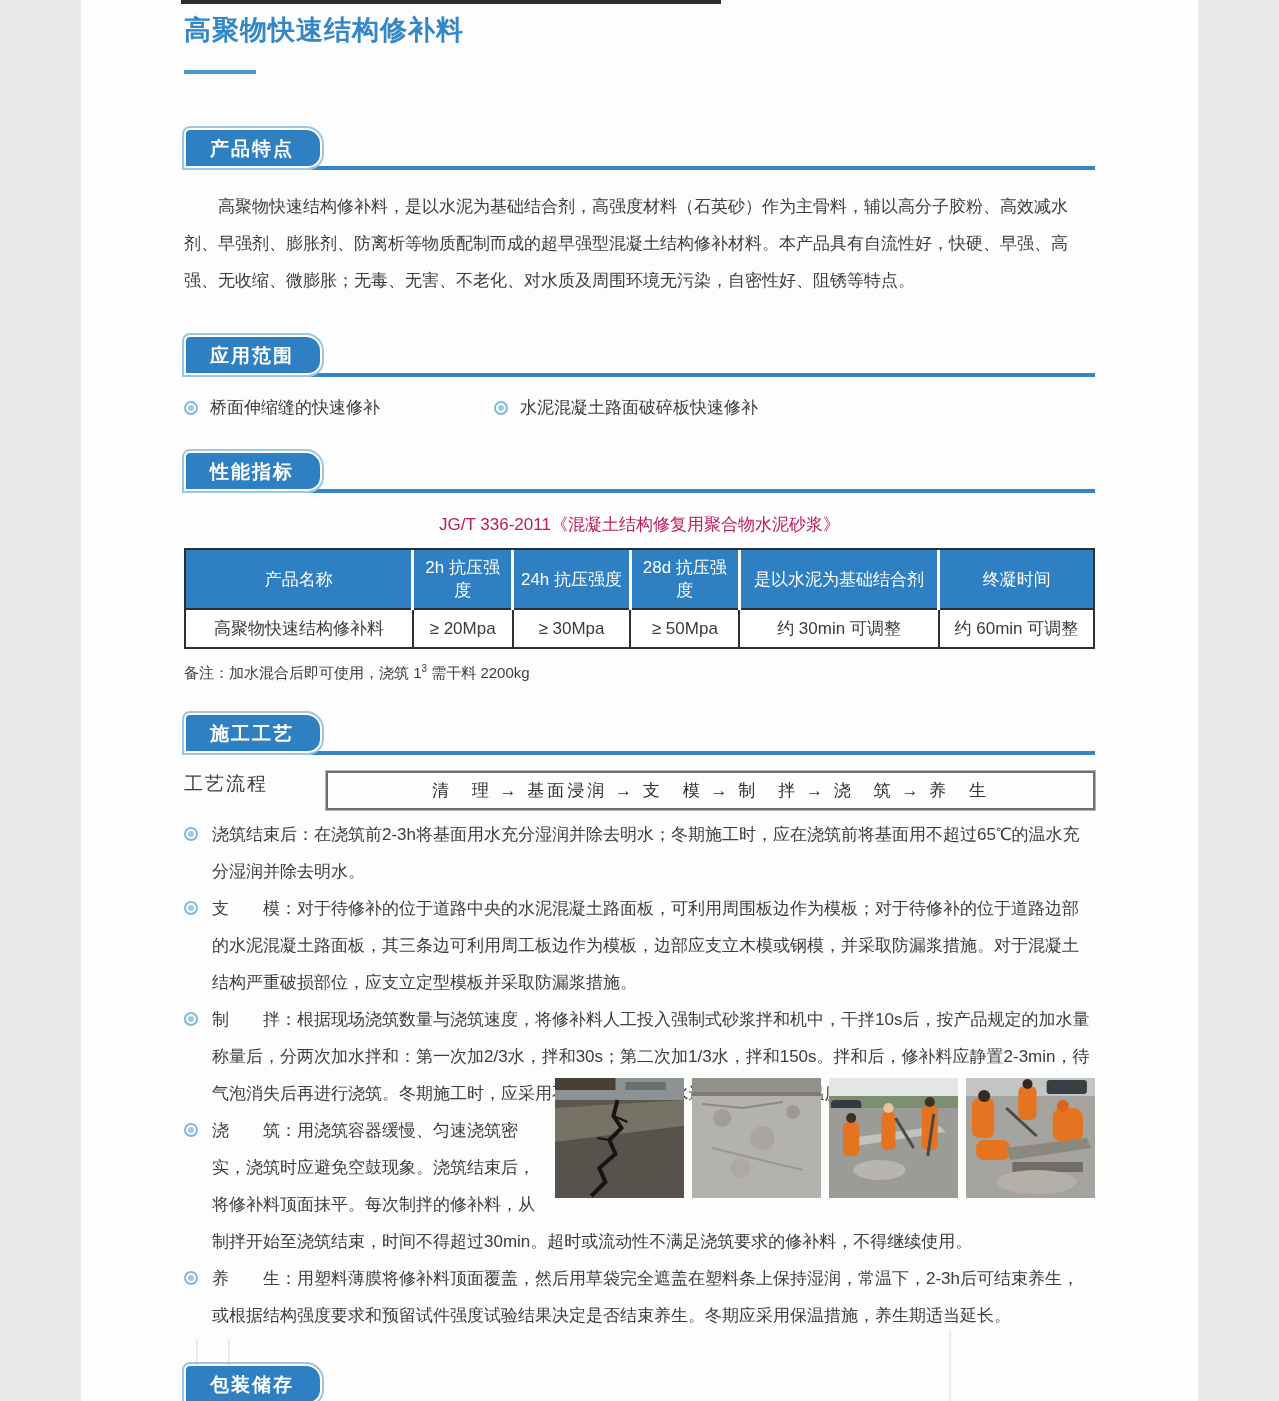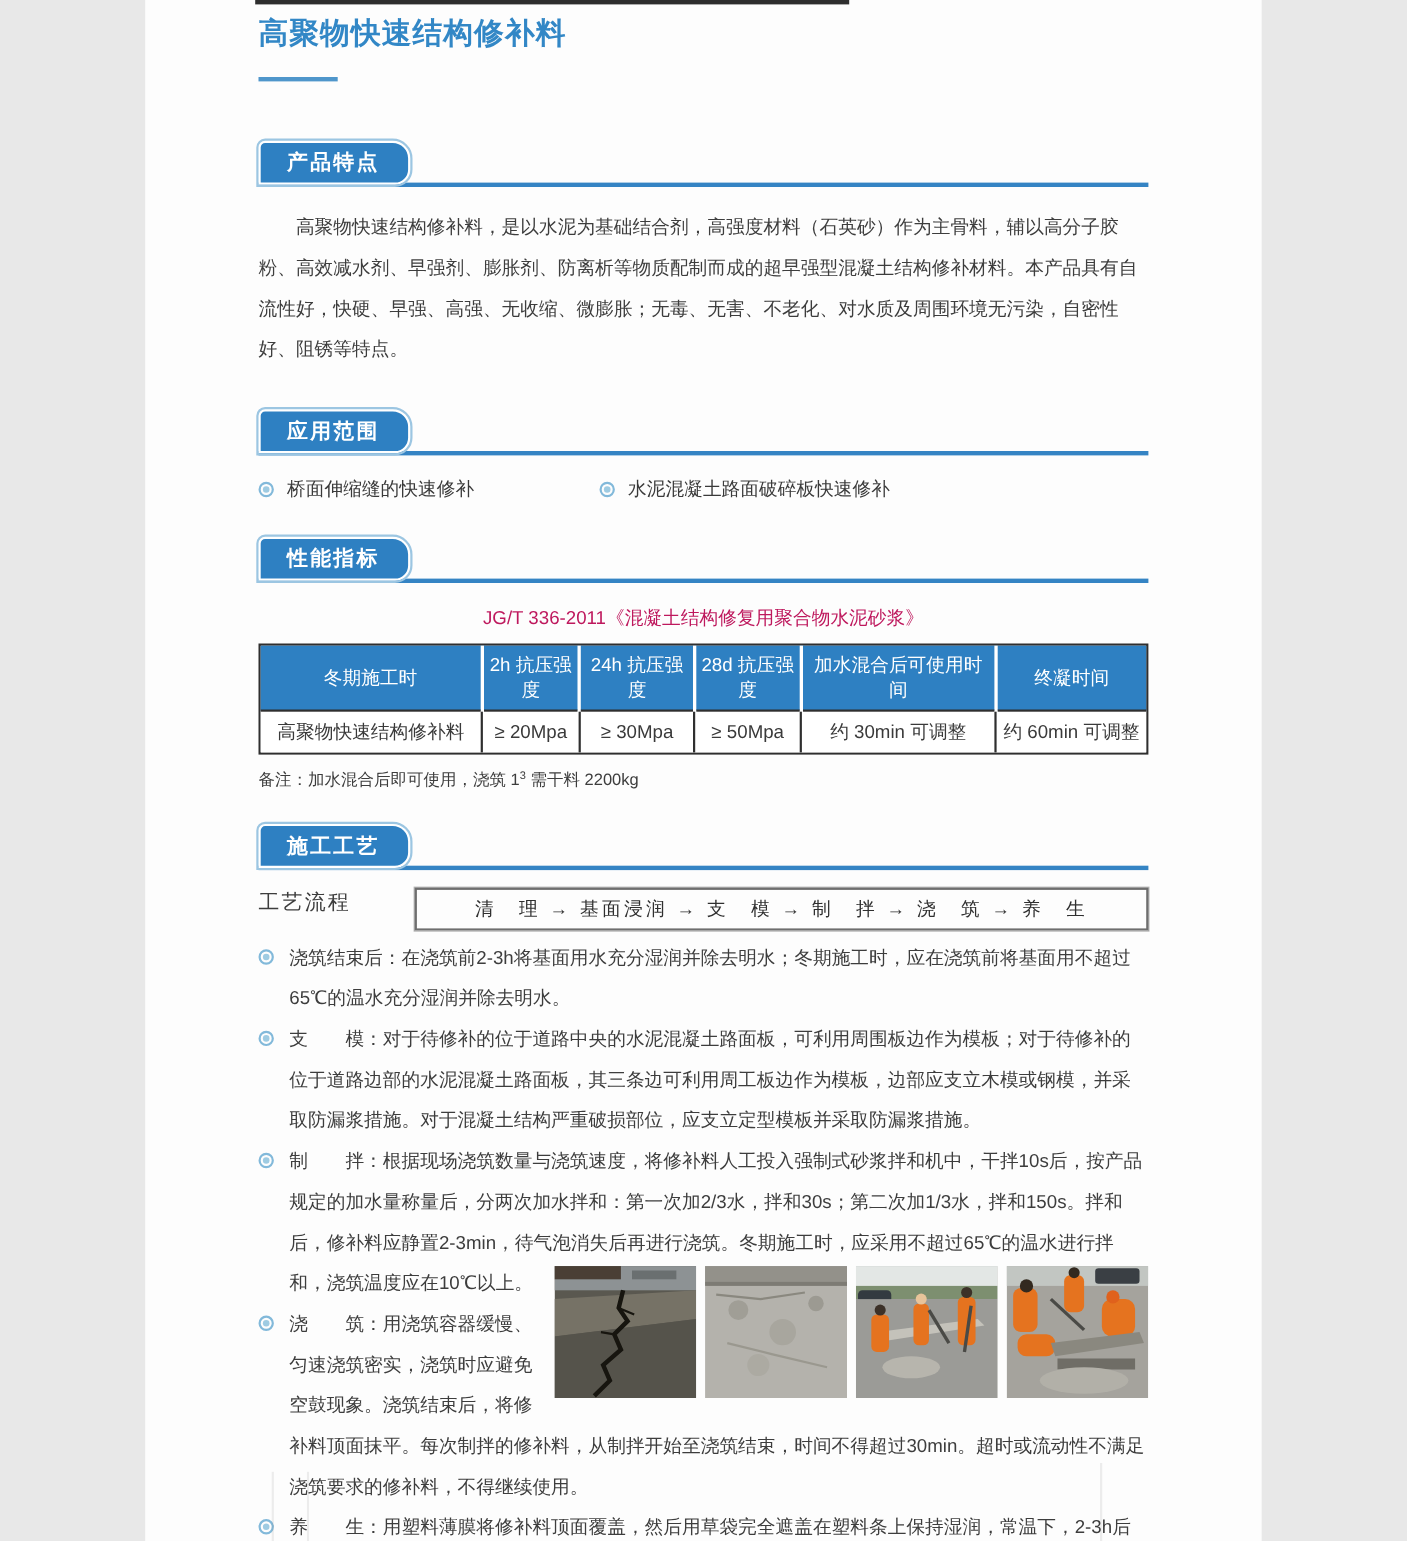--- a/index.html
+++ b/index.html
@@ -1,17 +1,17 @@
 <!DOCTYPE html>
 <html><head>
 <meta charset="utf-8">
 <style>
   * { margin:0; padding:0; box-sizing:border-box; }
   body { background:#e8e8e8; font-family:"Liberation Sans", sans-serif; }
-  .page { position:relative; width:1015px; height:1401px; background:#fdfdfd; margin:0 auto; overflow:hidden; color:#3a3a3a; }
+  .page { position:relative; width:1117px; height:1401px; background:#fdfdfd; margin:0 auto; overflow:hidden; color:#3a3a3a; }
   .content { position:relative; padding:0 103px; }
   .top-strip { position:absolute; left:100px; top:0; width:540px; height:4px; background:#2e2e2e; }
 
   h1.title { margin-top:12px; font-size:27px; font-weight:bold; color:#3287c6; letter-spacing:1px; }
   .title-underline { width:72px; height:4px; background:#4f96cb; margin-top:22px; }
 
   .sec-head { margin-top:0; border-bottom:4px solid #3584c4; line-height:0; }
   .sec-tab { display:inline-block; background:#2e80c2; color:#ffffff; font-weight:bold; font-size:19px;
              line-height:1; padding:9px 26px 8px 24px; border-radius:6px 16px 14px 0;
              border:2px solid #ffffff; outline:2px solid #9cc6e2; position:relative; top:2px; letter-spacing:2px; }
@@ -98,25 +98,25 @@
           <colgroup>
             <col style="width:25%">
               <col style="width:11%">
               <col style="width:13%">
               <col style="width:12%">
               <col style="width:22%">
               <col style="width:17%">
           </colgroup>
           <thead>
             <tr>
-              <th>冬期施工时</th>
+              <th>产品名称</th>
               <th>2h 抗压强度</th>
               <th>24h 抗压强度</th>
               <th>28d 抗压强度</th>
-              <th>加水混合后可使用时间</th>
+              <th>是以水泥为基础结合剂</th>
               <th>终凝时间</th>
             </tr>
           </thead>
           <tbody>
             <tr>
               <td>高聚物快速结构修补料</td>
               <td>≥ 20Mpa</td>
               <td>≥ 30Mpa</td>
               <td>≥ 50Mpa</td>
               <td>约 30min 可调整</td>

